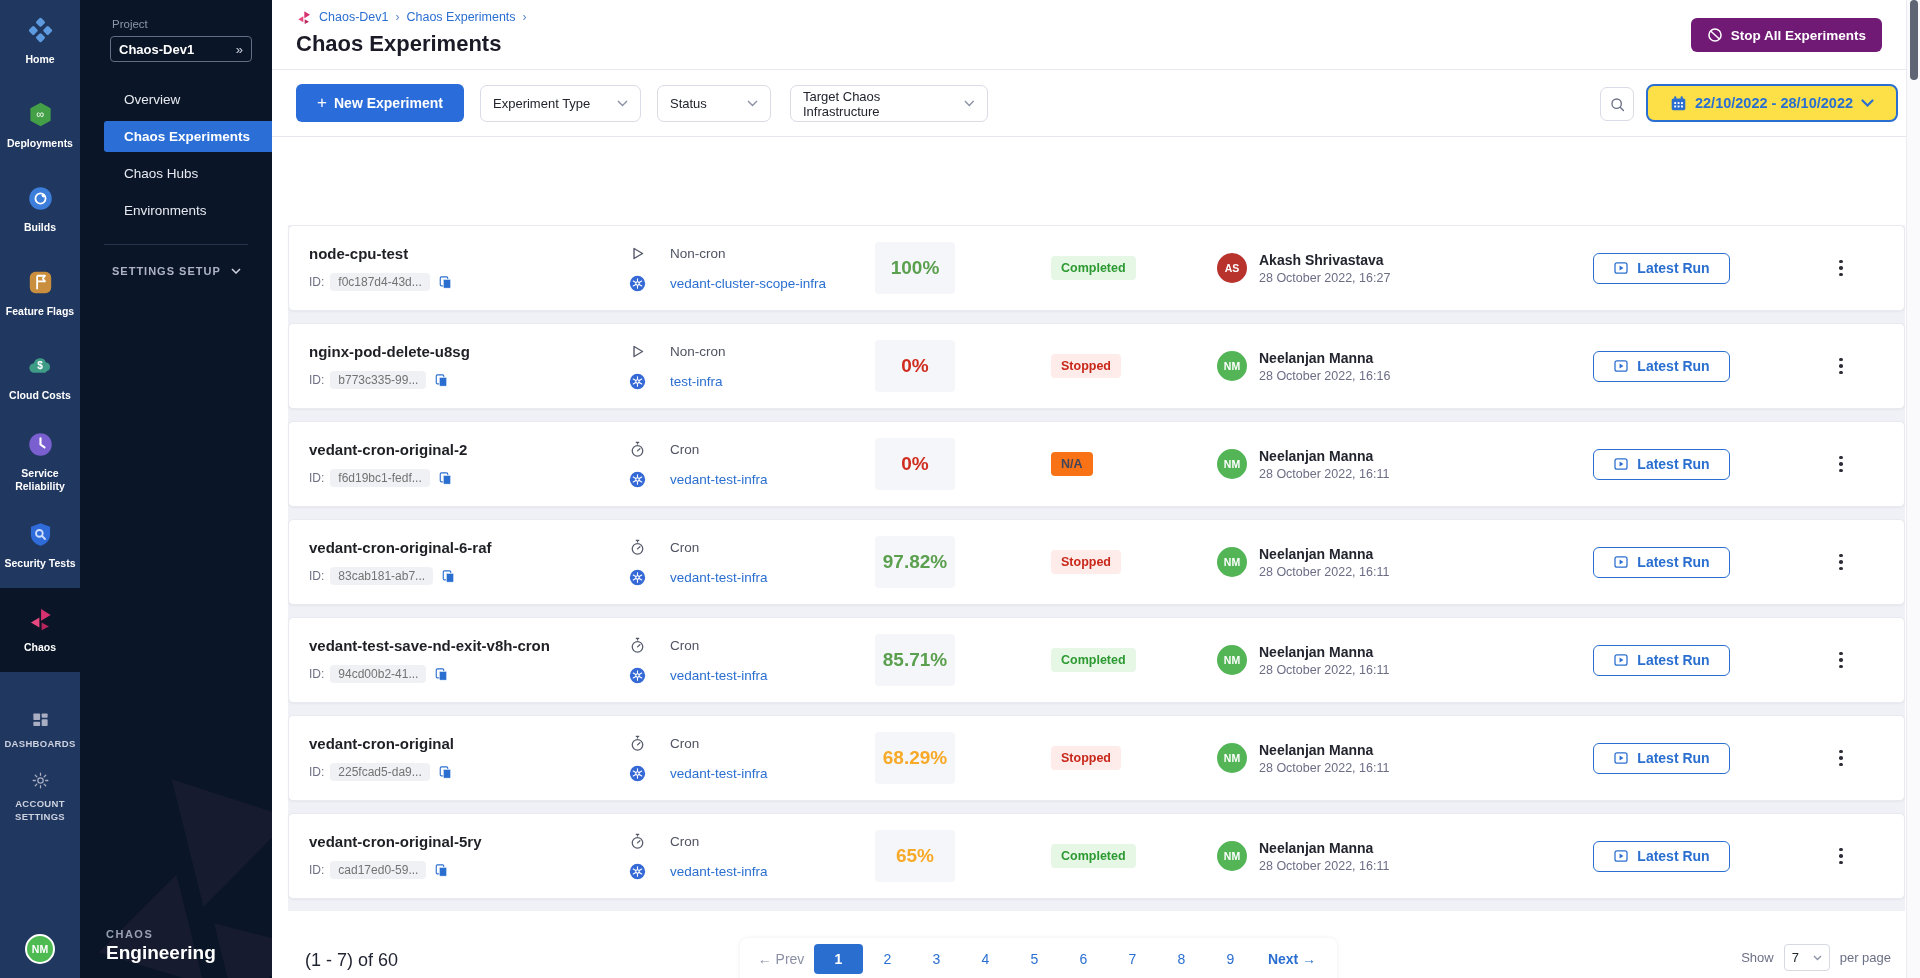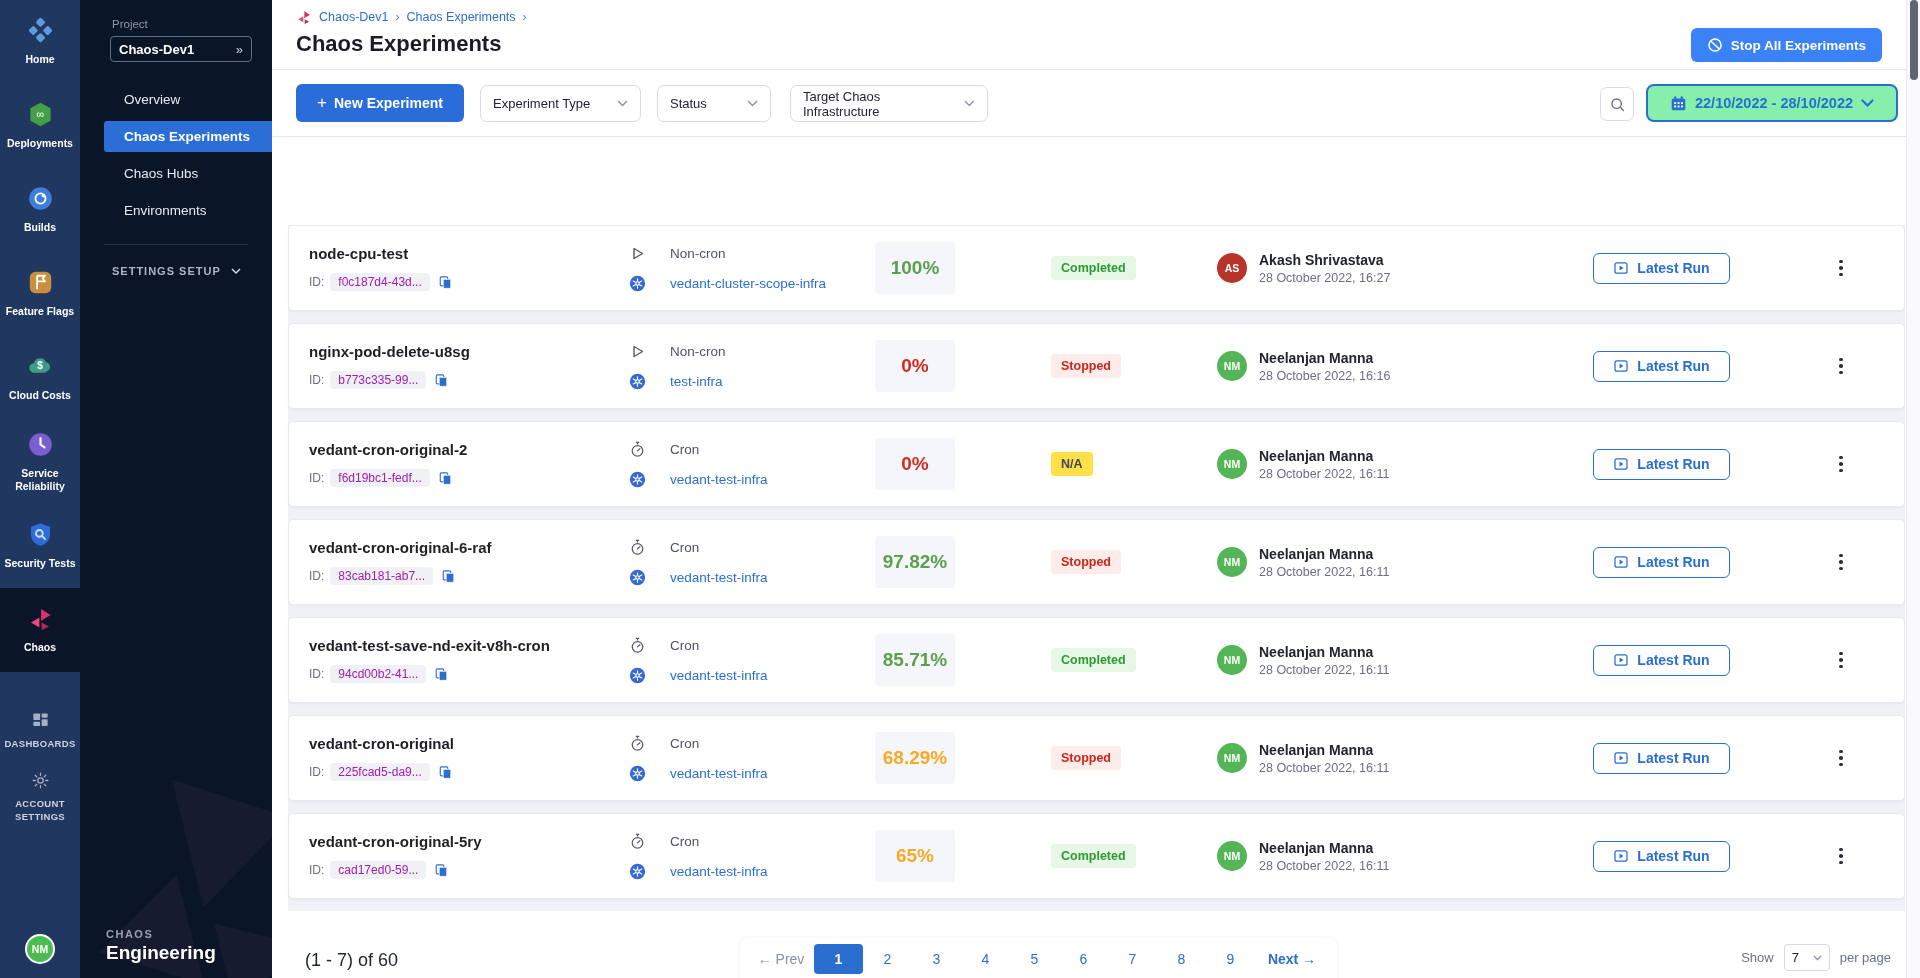--- a/index.html
+++ b/index.html
@@ -39,74 +39,74 @@
   .watermark { position:absolute; right:-70px; bottom:-60px; opacity:.08; transform:rotate(-14deg); }
 
   
   .main { position:relative; flex:1; background:#fff; }
   .page-header { position:absolute; top:0; left:0; right:14px; height:70px; border-bottom:1px solid #e7e8ef; background:#fff; }
   .breadcrumb { position:absolute; top:9px; left:24px; display:flex; align-items:center; gap:7px; font-size:12.5px; }
   .breadcrumb svg { width:16px; height:16px; }
   .crumb { color:#2a6fd0; cursor:pointer; }
   .crumb-sep { color:#5b87c8; font-size:12px; }
   .page-title { position:absolute; top:31px; left:24px; font-size:22px; font-weight:700; color:#1b1b28; }
-  .stop-btn { position:absolute; right:24px; top:28px; height:34px; background:#3b82f6; color:#fff; border:none; border-radius:6px;
+  .stop-btn { position:absolute; right:24px; top:18px; height:34px; background:#701a75; color:#fff; border:none; border-radius:6px;
     font-size:13.5px; font-weight:700; display:flex; align-items:center; gap:8px; padding:0 16px; cursor:pointer; font-family:inherit; }
   .stop-btn svg { width:16px; height:16px; }
 
   .toolbar { position:absolute; top:70px; left:0; right:14px; height:67px; border-bottom:1px solid #e7e8ef; background:#fff; }
   .new-exp-btn { position:absolute; left:24px; top:14px; height:38px; width:168px; background:#2a6cd9; border:none; border-radius:6px;
     color:#fff; font-size:14px; font-weight:700; cursor:pointer; font-family:inherit; display:flex; align-items:center; justify-content:center; gap:7px; }
   .new-exp-btn .plus { font-size:17px; font-weight:400; }
   .filter { position:absolute; top:15px; height:37px; background:#fff; border:1px solid #d9dbe6; border-radius:7px; display:flex;
     align-items:center; justify-content:space-between; padding:0 12px; font-size:13px; color:#22242e; cursor:pointer; }
   .filter svg { width:11px; height:7px; margin-left:10px; }
   .f1 { left:208px; width:161px; }
   .f2 { left:385px; width:114px; }
   .f3 { left:518px; width:198px; }
   .search-btn { position:absolute; right:272px; top:17px; width:34px; height:34px; border:1px solid #d9dbe6; background:#fff; border-radius:7px;
     display:flex; align-items:center; justify-content:center; cursor:pointer; }
   .search-btn svg { width:17px; height:17px; }
-  .date-btn { position:absolute; right:8px; top:14px; width:252px; height:38px; background:#86efac; border:2px solid #2a6fd0; border-radius:8px;
+  .date-btn { position:absolute; right:8px; top:14px; width:252px; height:38px; background:#fde047; border:2px solid #2a6fd0; border-radius:8px;
     display:flex; align-items:center; justify-content:center; gap:8px; color:#2a6fd0; font-size:14.5px; font-weight:700; cursor:pointer; font-family:inherit; }
   .date-btn svg.cal { width:17px; height:17px; }
   .date-btn svg.chev { width:13px; height:8px; }
 
   
   .thead { position:absolute; top:176px; left:16px; width:1617px; display:flex; padding-left:20px;
     font-size:11px; font-weight:700; color:#33353f; letter-spacing:.2px; }
   .th-exp { width:320px; } .th-det { width:246px; }
   .th-score { width:176px; display:flex; align-items:center; gap:6px; }
   .th-score svg { width:13px; height:13px; }
   .th-status { width:166px; } .th-updated { width:376px; }
 
   
   .list { position:absolute; top:225px; left:16px; width:1617px; background:#eff1f6; }
   .card { height:86px; margin-bottom:12px; background:#fff; border:1px solid #e9eaf0; border-radius:5px;
     box-shadow:0 1px 2px rgba(40,41,61,.05); display:flex; align-items:center; padding-left:20px; cursor:pointer; }
   .c-name { width:320px; }
   .exp-name { font-size:15px; font-weight:700; color:#1f2026; margin-bottom:11px; }
   .id-line { display:flex; align-items:center; gap:6px; }
   .id-label { font-size:12px; color:#6d7084; }
-  .id-pill { font-size:12px; color:#a21caf; background:#eff1f5; border-radius:4px; padding:2px 8px; }
+  .id-pill { font-size:12px; color:#737373; background:#eff1f5; border-radius:4px; padding:2px 8px; }
   .copy-ic { width:15px; height:15px; cursor:pointer; margin-left:2px; }
   .c-details { width:246px; }
   .det-line { display:flex; align-items:center; gap:24px; }
   .det-line + .det-line { margin-top:13px; }
   .det-line svg { width:17px; height:17px; flex:0 0 17px; }
   .sched-label { font-size:13.5px; color:#4f5362; }
   .infra-link { font-size:13.5px; color:#2a6fd0; cursor:pointer; }
   .c-score { width:80px; height:52px; background:#f5f6f9; border-radius:4px; display:flex; align-items:center; justify-content:center; }
   .score-val { font-size:19px; font-weight:700; }
   .score-green { color:#5aa04e; } .score-red { color:#cf2d20; } .score-orange { color:#f7a928; }
   .c-status { margin-left:96px; width:166px; }
   .badge { display:inline-block; font-size:12.5px; font-weight:700; padding:5px 10px; border-radius:4px; }
   .badge-completed { background:#e6f7e6; color:#2c9a31; }
   .badge-stopped { background:#fdecea; color:#c9271a; }
-  .badge-na { background:#fde047; color:#43465a; }
+  .badge-na { background:#f97316; color:#43465a; }
   .c-updated { width:376px; display:flex; align-items:center; gap:12px; }
   .avatar { width:30px; height:30px; border-radius:50%; color:#fff; font-size:10.5px; font-weight:700;
     display:flex; align-items:center; justify-content:center; flex:0 0 30px; }
   .u-name { font-size:14px; font-weight:700; color:#22242e; margin-bottom:3px; }
   .u-date { font-size:12.5px; color:#6b6d85; }
   .run-btn { width:137px; height:31px; border:1px solid #2a6fd0; background:#fff; border-radius:6px; color:#2a6fd0;
     font-size:14px; font-weight:700; display:flex; align-items:center; justify-content:center; gap:8px; cursor:pointer; font-family:inherit; }
   .run-btn svg { width:16px; height:16px; }
   .kebab { margin-left:104px; width:14px; display:flex; flex-direction:column; align-items:center; gap:3px; cursor:pointer; padding:4px 0; }
   .kebab i { width:3.6px; height:3.6px; border-radius:50%; background:#2e2e38; }

